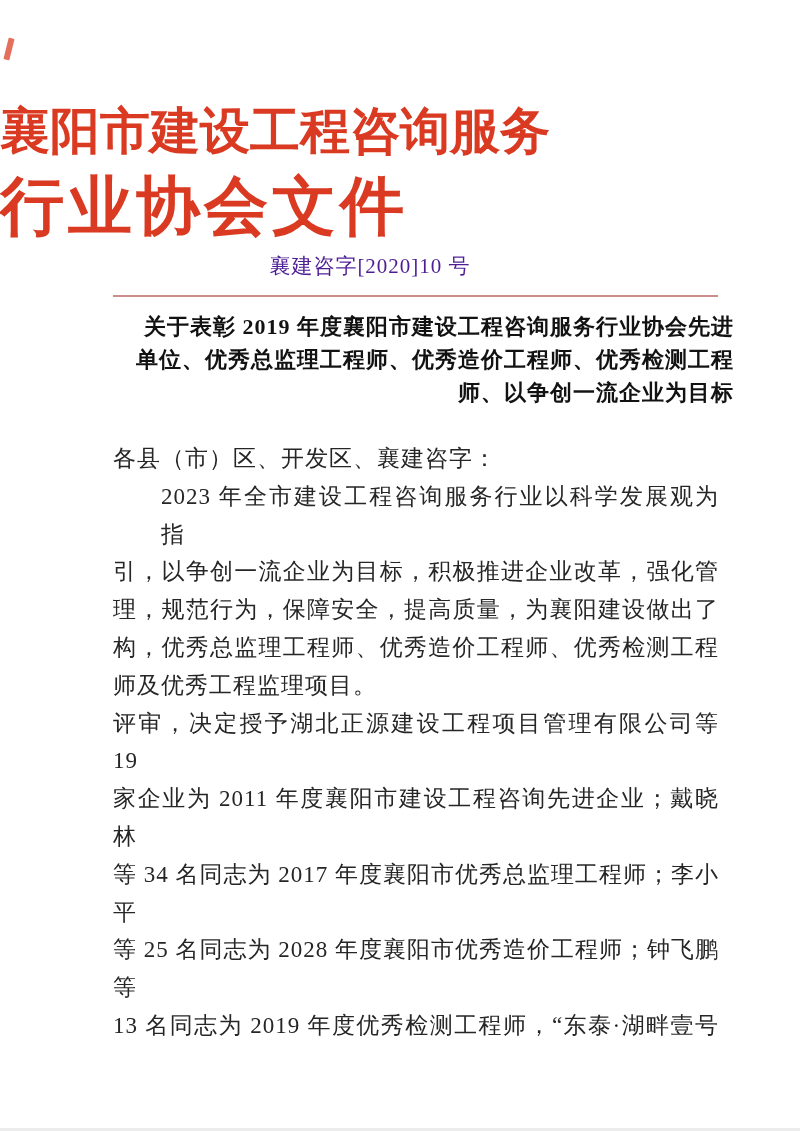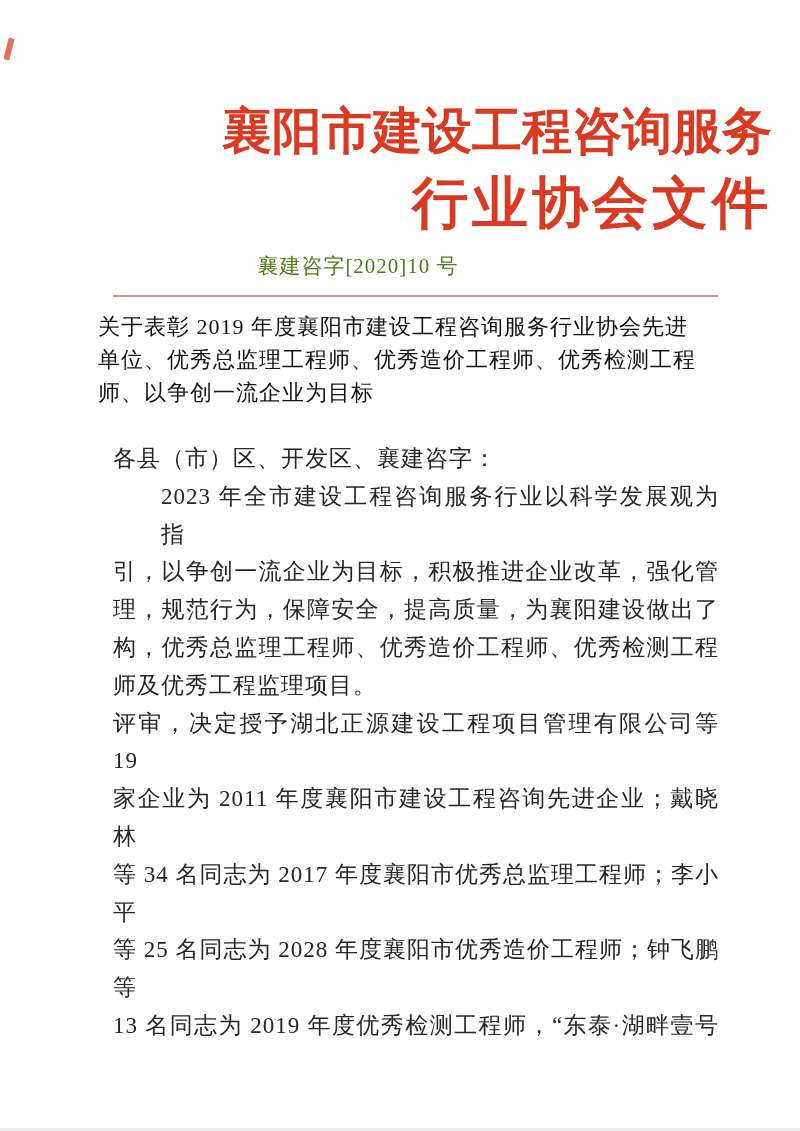--- a/index.html
+++ b/index.html
@@ -25,61 +25,61 @@
     background: #dd4b33;
     opacity: 0.8;
     transform: rotate(14deg);
     border-radius: 1px;
   }
   .org-title {
     position: absolute;
     top: 93px;
     left: 0;
     width: 772px;
-    text-align: right;
+    text-align: left;
     color: #d93a21;
     font-weight: bold;
   }
   .org-title .t1 {
     font-size: 50px;
     line-height: 76px;
     letter-spacing: 0px;
   }
   .org-title .t2 {
-    font-size: 56px;
+    font-size: 64px;
     line-height: 76px;
     letter-spacing: 4px;
-    font-family: Liberation Mono, monospace;
   }
   .doc-number {
     position: absolute;
     top: 251px;
     left: 0;
     width: 716px;
     text-align: center;
     font-size: 21px;
     line-height: 30px;
     letter-spacing: 1px;
-    color: #4d7c0f;
+    color: #4c1d95;
+    padding-left: 12px;
   }
   .red-divider {
     position: absolute;
     top: 295px;
     left: 113px;
     width: 605px;
     height: 2px;
     background: #cb8e8c;
   }
   .subject {
     position: absolute;
     top: 310px;
     left: 98px;
     width: 636px;
-    text-align: left;
-    font-weight: normal;
+    text-align: right;
+    font-weight: bold;
     font-size: 22px;
     line-height: 33px;
     letter-spacing: 1px;
     color: #121212;
   }
   .body-block {
     position: absolute;
     top: 440px;
     left: 113px;
     width: 606px;

